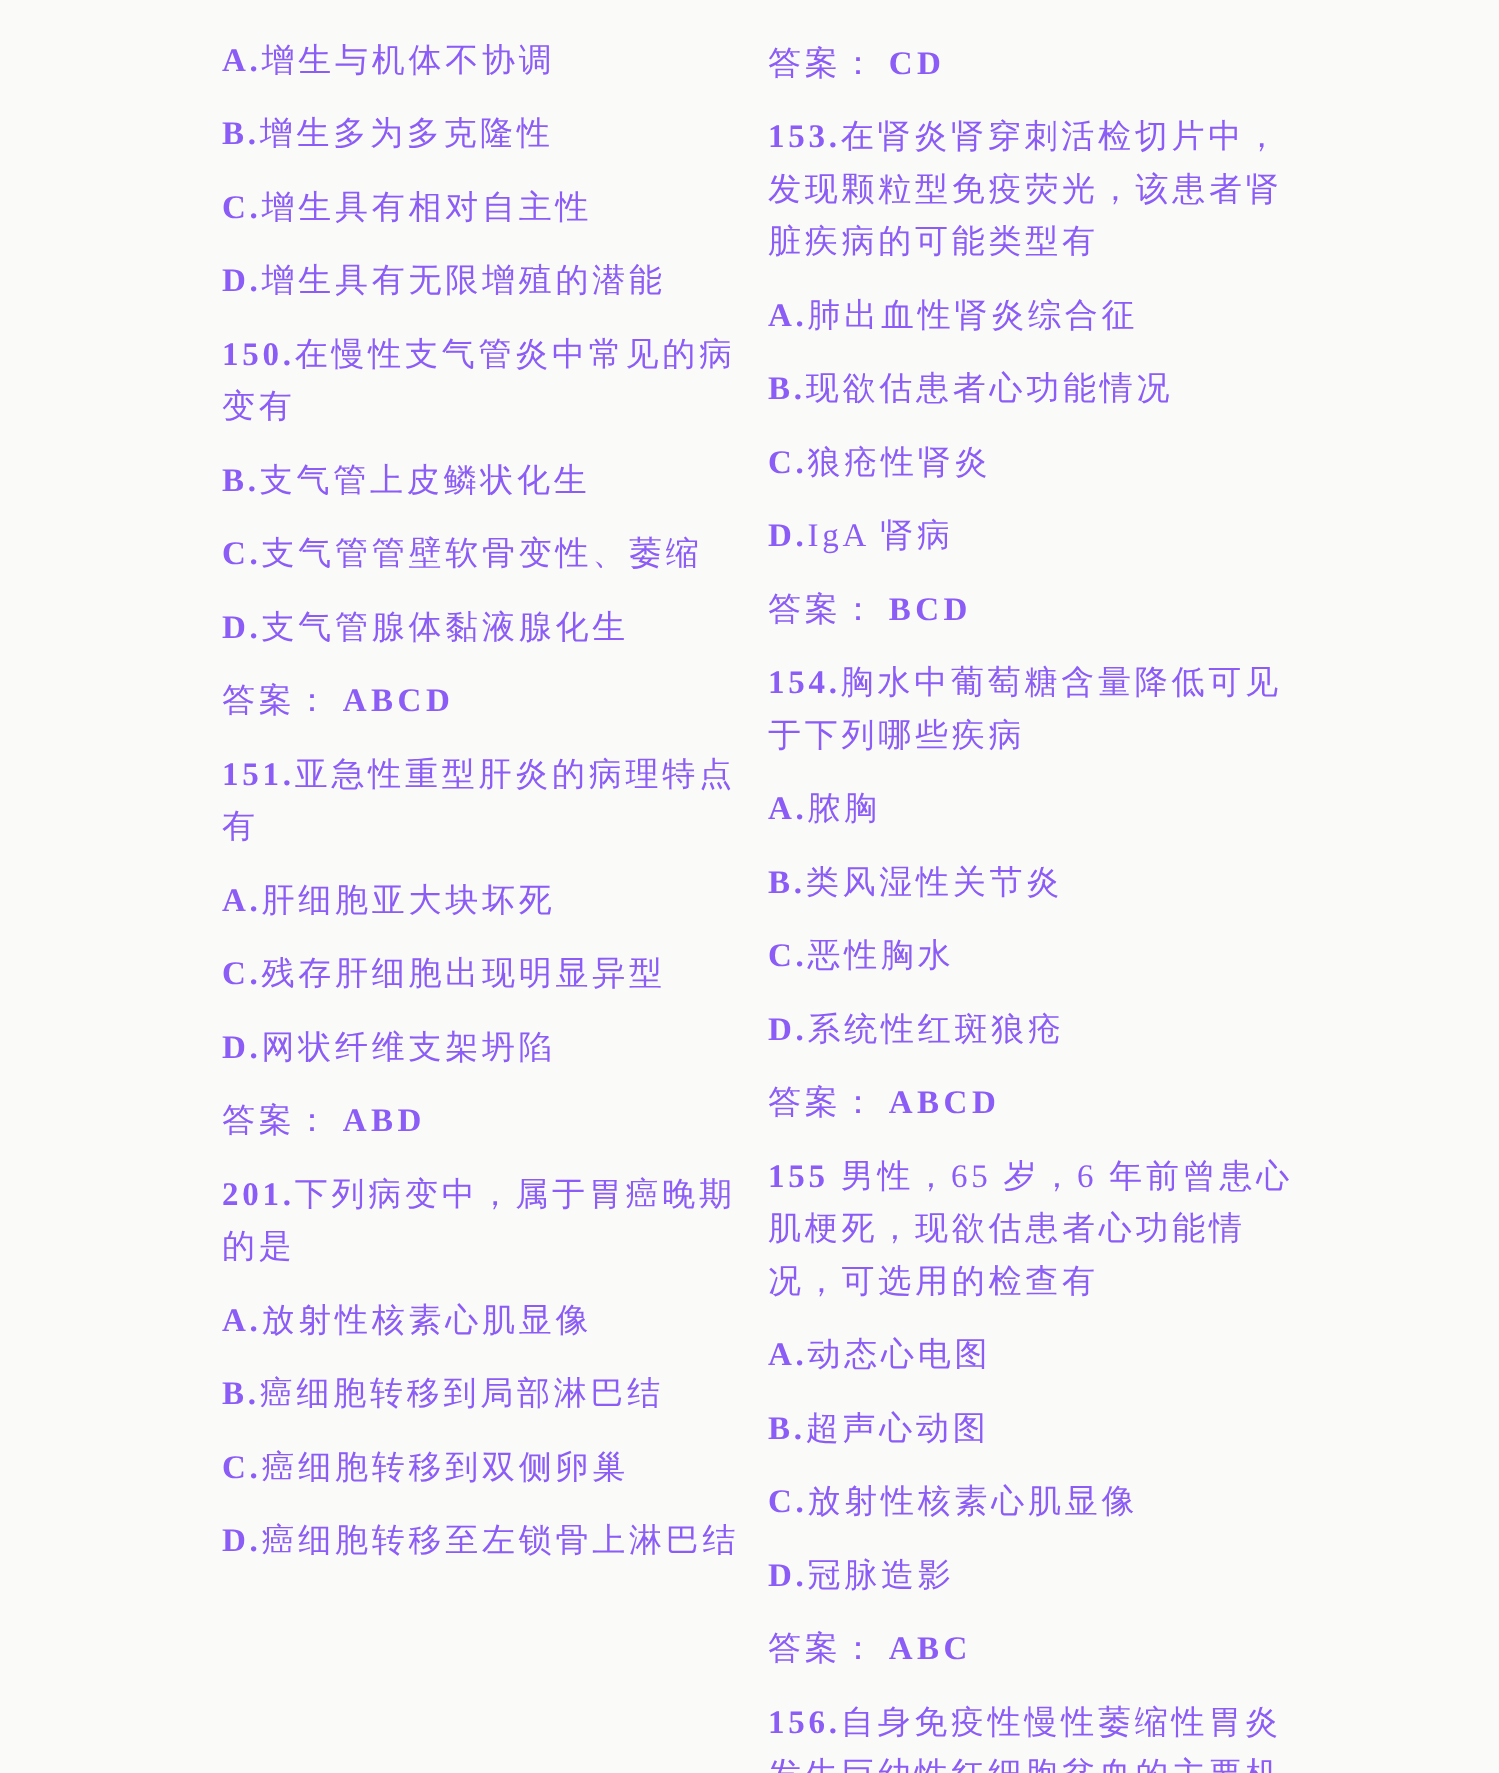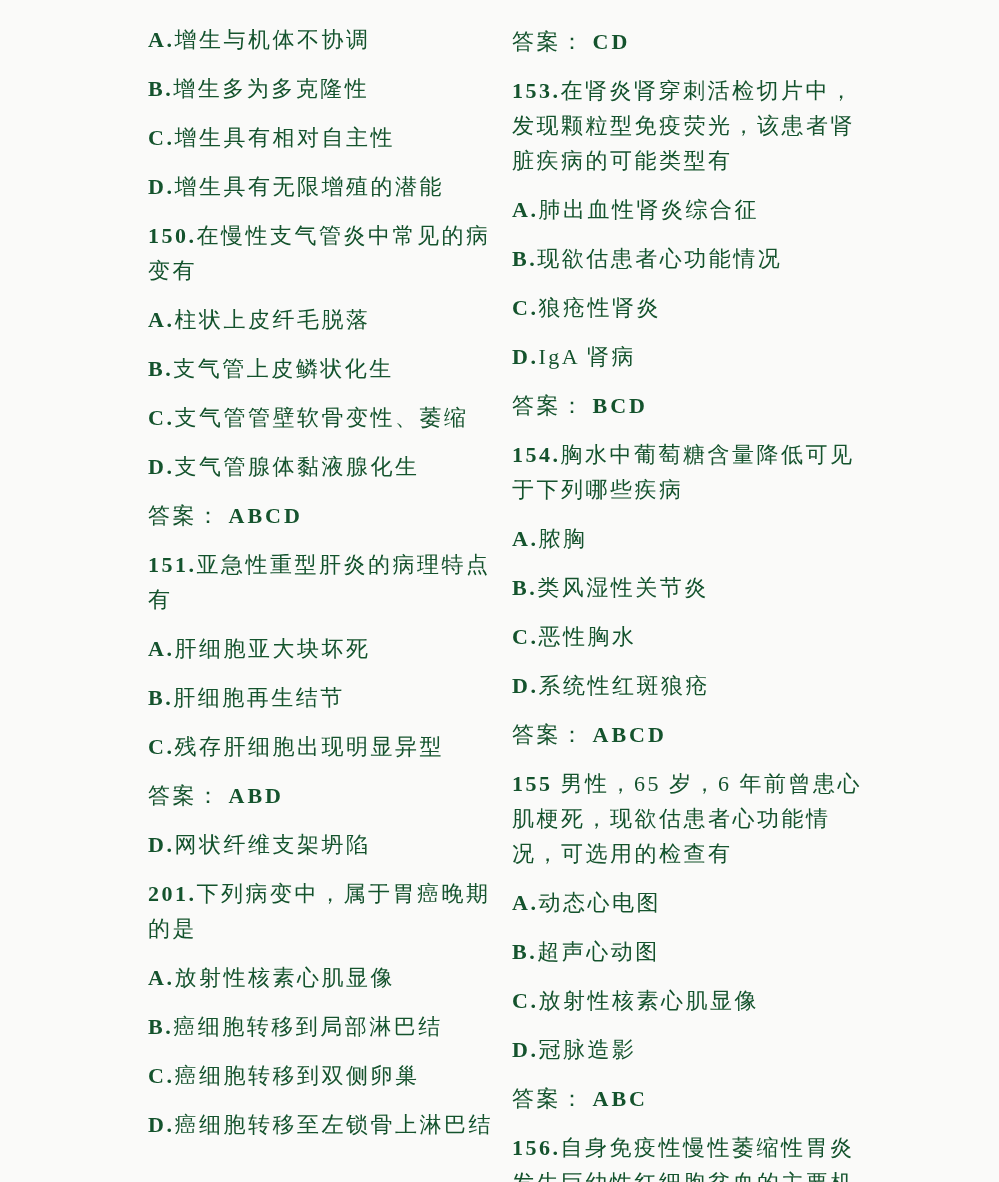--- a/index.html
+++ b/index.html
@@ -7,21 +7,21 @@
     padding: 0;
     background: #fafaf9;
   }
   .page {
     position: relative;
     width: 986px;
     height: 1182px;
     overflow: hidden;
     background: #fafaf9;
     font-family: "Liberation Serif", "DejaVu Serif", serif;
-    color: #14532d;
+    color: #8b5cf6;
     font-size: 22px;
     line-height: 35px;
     letter-spacing: 2.5px;
   }
   .column {
     position: absolute;
     top: 22px;
   }
   .column-left {
     left: 148px;
@@ -47,31 +47,29 @@
 </head>
 <body>
 
 <div class="page">
   <div class="column column-left">
       <p class="item option"><span class="b">A.</span><span>增生与机体不协调</span></p>
       <p class="item option"><span class="b">B.</span><span>增生多为多克隆性</span></p>
       <p class="item option"><span class="b">C.</span><span>增生具有相对自主性</span></p>
       <p class="item option"><span class="b">D.</span><span>增生具有无限增殖的潜能</span></p>
       <p class="item question"><span class="b">150.</span><span>在慢性支气管炎中常见的病变有</span></p>
-      <p class="item option"><span class="b">A.</span><span>柱状上皮纤毛脱落</span></p>
       <p class="item option"><span class="b">B.</span><span>支气管上皮鳞状化生</span></p>
       <p class="item option"><span class="b">C.</span><span>支气管管壁软骨变性、萎缩</span></p>
       <p class="item option"><span class="b">D.</span><span>支气管腺体黏液腺化生</span></p>
       <p class="item answer"><span>答案：</span><span class="b val">ABCD</span></p>
       <p class="item question"><span class="b">151.</span><span>亚急性重型肝炎的病理特点有</span></p>
       <p class="item option"><span class="b">A.</span><span>肝细胞亚大块坏死</span></p>
-      <p class="item option"><span class="b">B.</span><span>肝细胞再生结节</span></p>
       <p class="item option"><span class="b">C.</span><span>残存肝细胞出现明显异型</span></p>
+      <p class="item option"><span class="b">D.</span><span>网状纤维支架坍陷</span></p>
       <p class="item answer"><span>答案：</span><span class="b val">ABD</span></p>
-      <p class="item option"><span class="b">D.</span><span>网状纤维支架坍陷</span></p>
       <p class="item question"><span class="b">201.</span><span>下列病变中，属于胃癌晚期的是</span></p>
       <p class="item option"><span class="b">A.</span><span>放射性核素心肌显像</span></p>
       <p class="item option"><span class="b">B.</span><span>癌细胞转移到局部淋巴结</span></p>
       <p class="item option"><span class="b">C.</span><span>癌细胞转移到双侧卵巢</span></p>
       <p class="item option"><span class="b">D.</span><span>癌细胞转移至左锁骨上淋巴结</span></p>
     </div>
   <div class="column column-right">
       <p class="item answer"><span>答案：</span><span class="b val">CD</span></p>
       <p class="item question"><span class="b">153.</span><span>在肾炎肾穿刺活检切片中，发现颗粒型免疫荧光，该患者肾脏疾病的可能类型有</span></p>
       <p class="item option"><span class="b">A.</span><span>肺出血性肾炎综合征</span></p>

